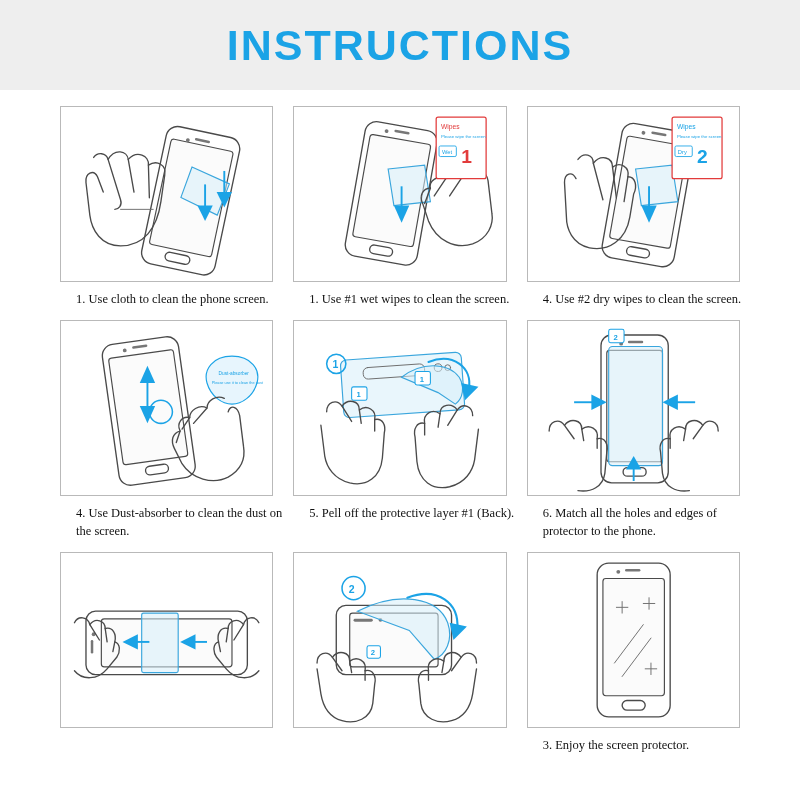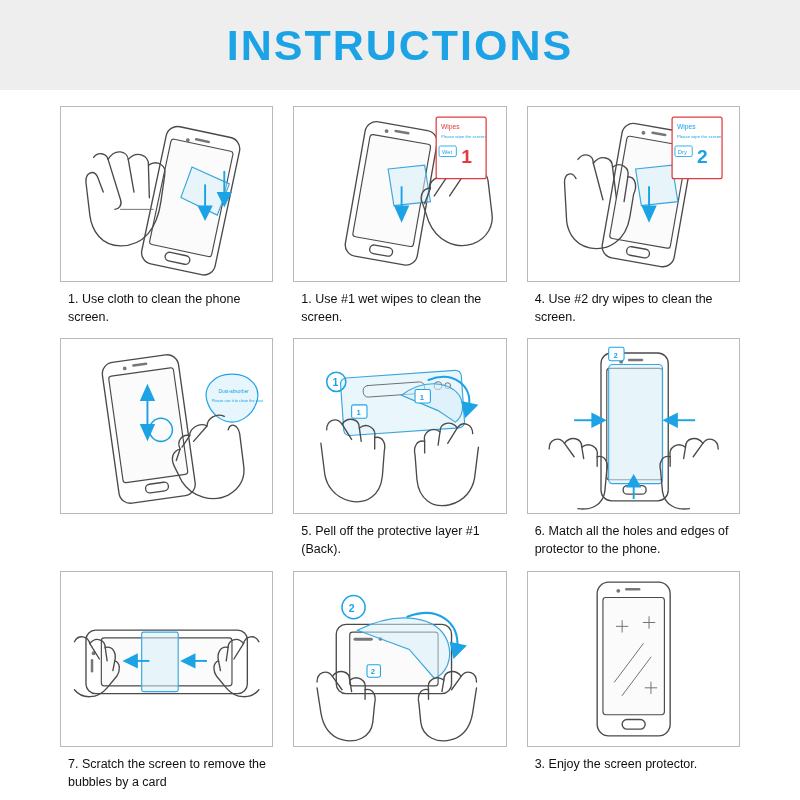--- a/index.html
+++ b/index.html
@@ -56,23 +56,23 @@
     border: 1px solid #b9b9b9;
     box-sizing: border-box;
     position: relative;
     background: #ffffff;
     overflow: hidden;
   }
   .caption {
     font-size: 12.5px;
     color: #111111;
     line-height: 1.45;
-    margin: 8px 0 10px 8px;
+    margin: 8px 0 10px 16px;
     width: 100%;
-    font-family: Liberation Sans, sans-serif;
+    font-family: Liberation Serif, serif;
   }
   svg { display: block; }
   .ln { fill: none; stroke: #4a4a4a; stroke-width: 1.4; stroke-linejoin: round; stroke-linecap: round; }
   .ln-thin { fill: none; stroke: #6e6e6e; stroke-width: 1; stroke-linecap: round; }
   .film { fill: #d7eef9; fill-opacity: 0.55; stroke: #3aa6dd; stroke-width: 1.2; }
   .arrow { fill: #1ba3e6; }
   .blue-stroke { fill: none; stroke: #1ba3e6; stroke-width: 2.2; stroke-linecap: round; }
   .blue-line { fill: none; stroke: #1ba3e6; stroke-width: 2; }
   .wipebox { fill: #ffffff; stroke: #e23b3b; stroke-width: 1.3; }
   .wipe-red { fill: #e23b3b; font-size: 7px; font-family: "Liberation Sans", sans-serif; }
@@ -212,20 +212,21 @@
           <path class="ln" d="M152 88 C144 84 134 90 134 98 L126 110"></path>
           <path class="ln" d="M134 98 C126 96 120 104 124 112 L120 124"></path>
           <path class="ln" d="M124 112 C116 114 114 122 118 130 L126 146 C136 162 158 168 174 160 C188 152 192 140 190 128 L186 96 C184 86 176 84 174 92"></path>
 
           <path class="blue-line" d="M90 58 L90 90" stroke-width="6"></path>
           <path class="arrow" d="M82 62 L98 62 L90 44 Z"></path>
           <path class="arrow" d="M82 86 L98 86 L90 104 Z"></path>
           <circle class="circ" cx="104" cy="92" r="12" stroke-width="1.3"></circle>
         </svg>
       </div>
+      <div class="caption">4. Use Dust-absorber to clean the dust on the screen.</div>
     </div>
 
     <div class="cell">
       <div class="panel">
         <svg width="100%" height="100%" viewBox="0 0 220 176">
 
           <rect class="film" x="50" y="34" width="126" height="60" rx="6" transform="rotate(-4 113 64)"></rect>
           <rect class="ln-thin" x="72" y="44" width="64" height="12" rx="5" transform="rotate(-4 104 50)"></rect>
           <circle class="ln-thin" cx="150" cy="46" r="4" transform="rotate(-4 150 46)"></circle>
           <circle class="ln-thin" cx="160" cy="46" r="3" transform="rotate(-4 160 46)"></circle>
@@ -317,21 +318,20 @@
           <path class="ln" d="M30 72 C36 64 46 68 46 76 L48 90"></path>
           <path class="ln" d="M46 76 C54 74 58 82 56 90 L54 100"></path>
           <path class="ln" d="M56 90 C62 92 62 100 58 106 L48 118 C38 130 22 130 14 120"></path>
 
           <path class="ln" d="M206 70 C202 62 192 64 190 72 L180 88"></path>
           <path class="ln" d="M190 72 C184 64 174 68 174 76 L172 90"></path>
           <path class="ln" d="M174 76 C166 74 162 82 164 90 L166 100"></path>
           <path class="ln" d="M164 90 C158 92 158 100 162 106 L172 118 C182 130 198 130 206 120"></path>
         </svg>
       </div>
-      <div class="caption">7. Scratch the screen to remove the bubbles by a card</div>
     </div>
 
     <div class="cell">
       <div class="panel">
         <svg width="100%" height="100%" viewBox="0 0 220 176">
 
           <rect class="bodyfill" x="44" y="52" width="120" height="72" rx="10"></rect>
           <rect class="screenfill" x="58" y="60" width="92" height="56" rx="3"></rect>
           <rect x="62" y="66" width="20" height="3" rx="1.5" fill="#777"></rect>
           <circle cx="90" cy="67" r="2" fill="#777"></circle>

